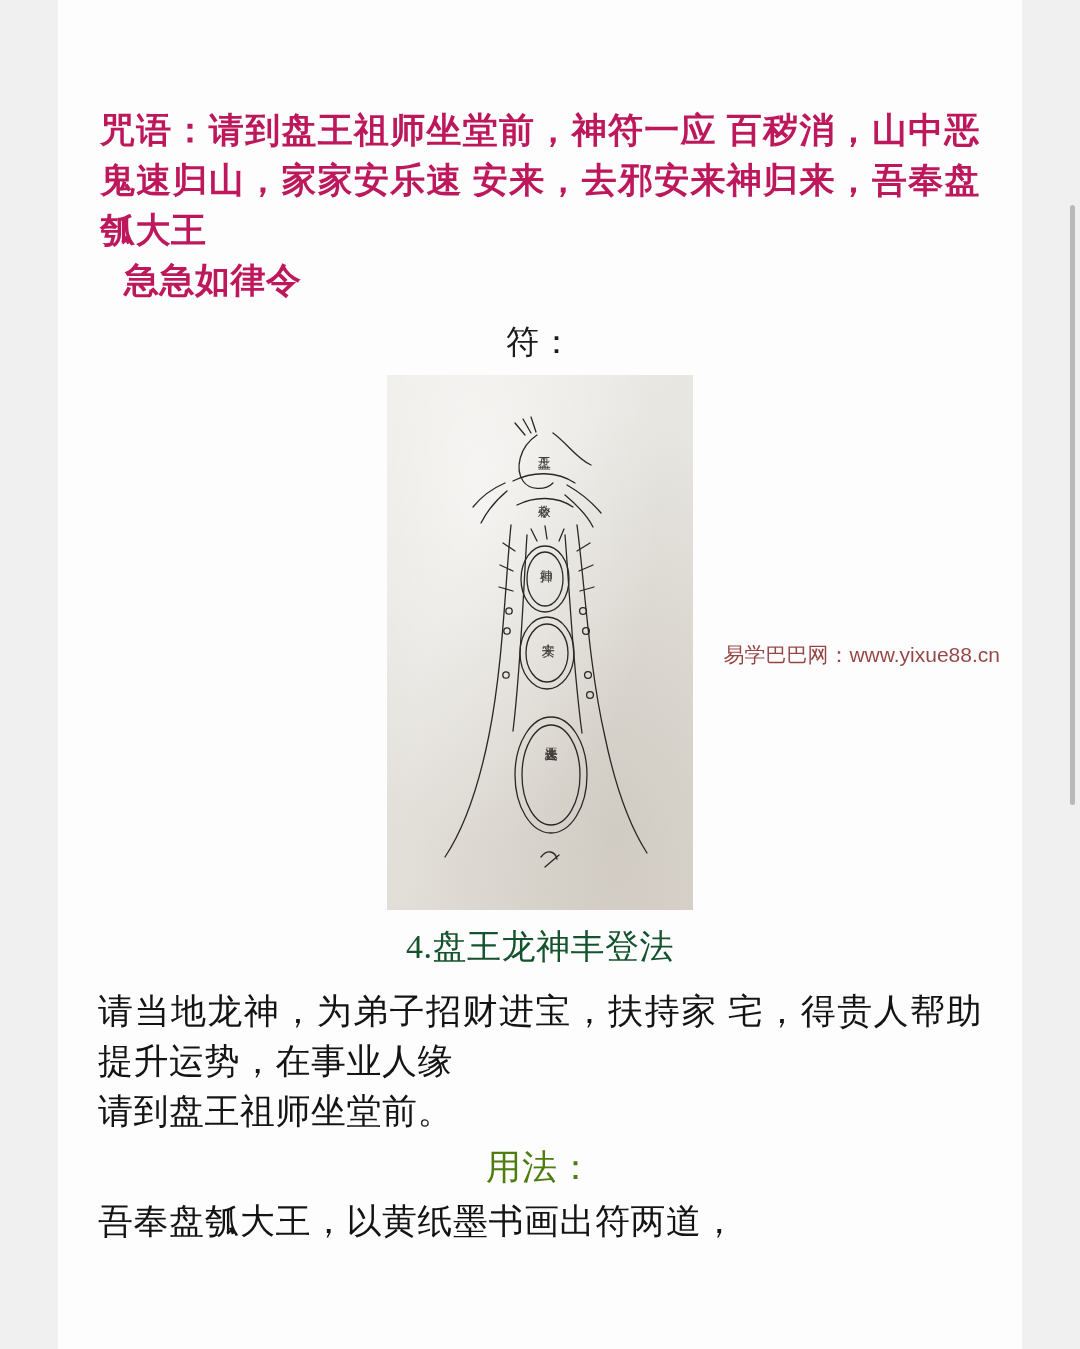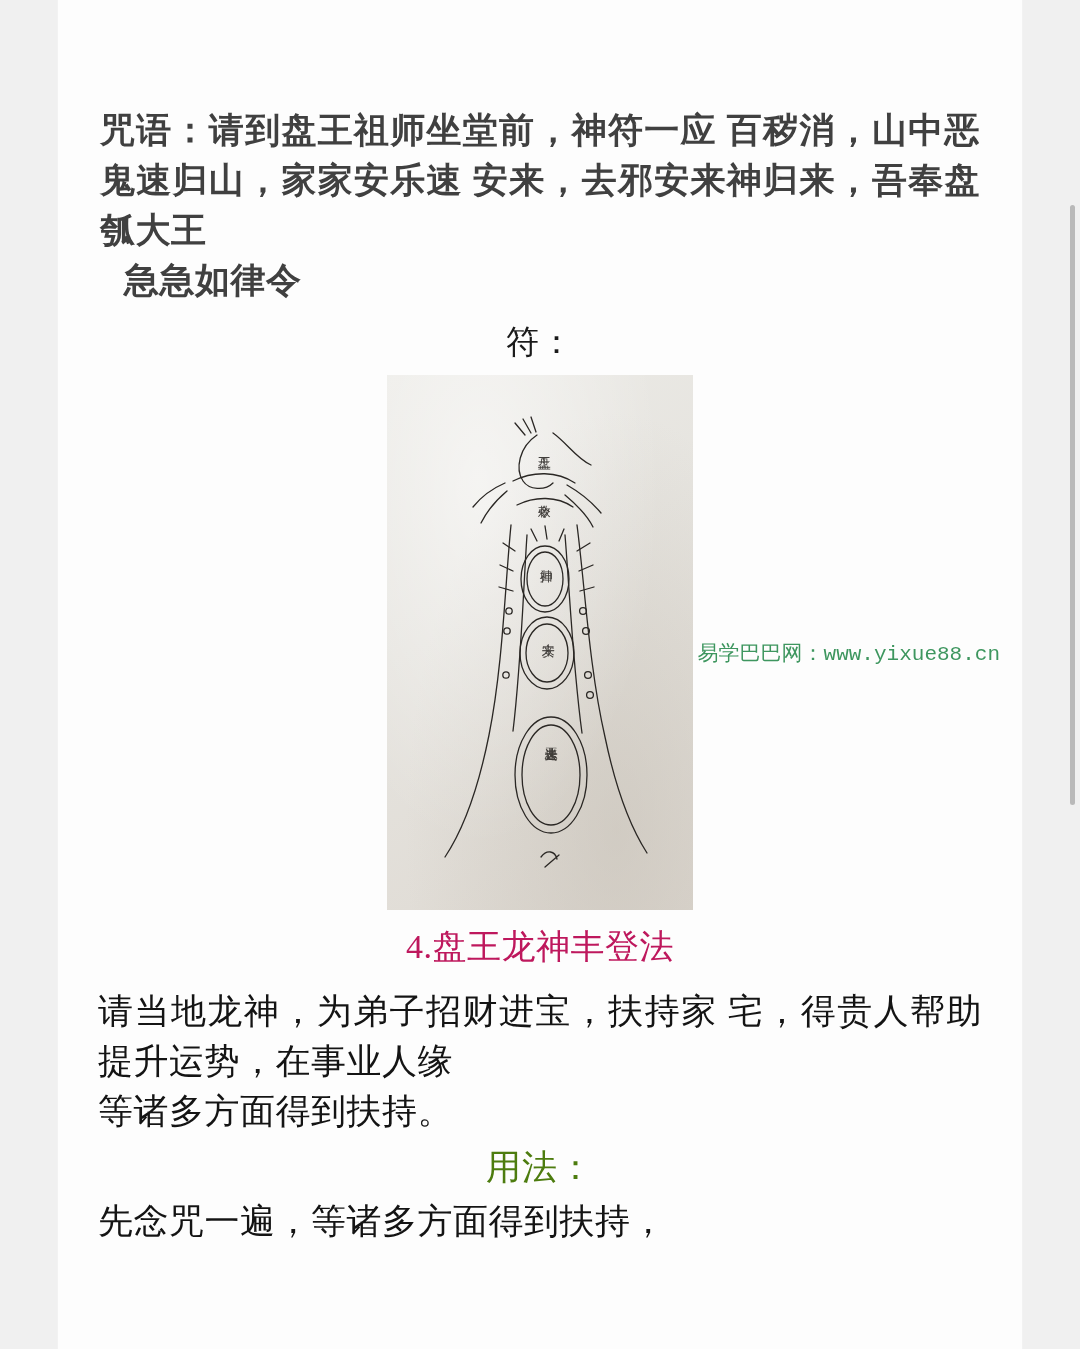--- a/index.html
+++ b/index.html
@@ -57,21 +57,21 @@
   }
 
   .content {
     padding: 0 18px;
     box-sizing: border-box;
     width: 964px;
   }
 
   
   .incantation {
-    color: #404040;
+    color: #be185d;
     font-weight: bold;
     font-size: 35px;
     line-height: 1.43;
     text-align: justify;
     text-align-last: left;
     letter-spacing: 0.5px;
     margin: 106px 0 0 0;
     padding: 0 24px;
     font-family: "Liberation Serif", "DejaVu Serif", serif;
   }
@@ -119,21 +119,21 @@
     text-orientation: upright;
     letter-spacing: 0px;
     font-family: "Liberation Serif", "DejaVu Serif", serif;
     opacity: 0.88;
   }
 
   
   .section-title {
     text-align: center;
     font-size: 34px;
-    color: #be185d;
+    color: #14532d;
     margin-top: 14px;
     letter-spacing: 0.5px;
   }
 
   .body-para {
     font-size: 35px;
     line-height: 1.42;
     color: #141414;
     text-align: justify;
     text-align-last: left;
@@ -170,22 +170,22 @@
     top: 642px;
     text-align: left;
     line-height: 1.25;
     opacity: 0.82;
     pointer-events: none;
   }
   .watermark .wm-line1,
   .watermark .wm-line2 {
     display: block;
     font-size: 21px;
-    color: #15803d;
-    font-family: Liberation Mono, monospace;
+    color: #7f1d1d;
+    font-family: Liberation Sans, sans-serif;
     text-shadow: 0 1px 0 #ffffff;
     letter-spacing: 0px;
   }
   .watermark .wm-line2 { font-size: 20px; margin-top: 3px; }
 </style>
 </head>
 <body>
 
 <div class="gutter left"></div>
 <div class="gutter right"></div>
@@ -258,26 +258,26 @@
         <span class="glyph-txt" style="left:154px; top:258px;">安来</span>
         <span class="glyph-txt" style="left:157px; top:362px;">去恶速走</span>
       </div>
     </div>
 
     <div class="section-title">4.盘王龙神丰登法</div>
 
     <div class="body-para">
       <span>请当地龙神，为弟子招财进宝，扶持家</span>
       <span>宅，得贵人帮助提升运势，在事业人缘</span>
-      <span class="centered-last">等诸多方面得到扶持。</span>
+      <span class="centered-last">请到盘王祖师坐堂前。</span>
     </div>
 
     <div class="usage-label">用法：</div>
 
-    <div class="body-line">先念咒一遍，等诸多方面得到扶持，</div>
+    <div class="body-line">吾奉盘瓠大王，以黄纸墨书画出符两道，</div>
 
   </div>
 
   <div class="watermark">
     <span class="wm-line1">易学巴巴网：www.yixue88.cn</span>
   </div>
 
 </div>
 
 <div id="scrollbar-track">

